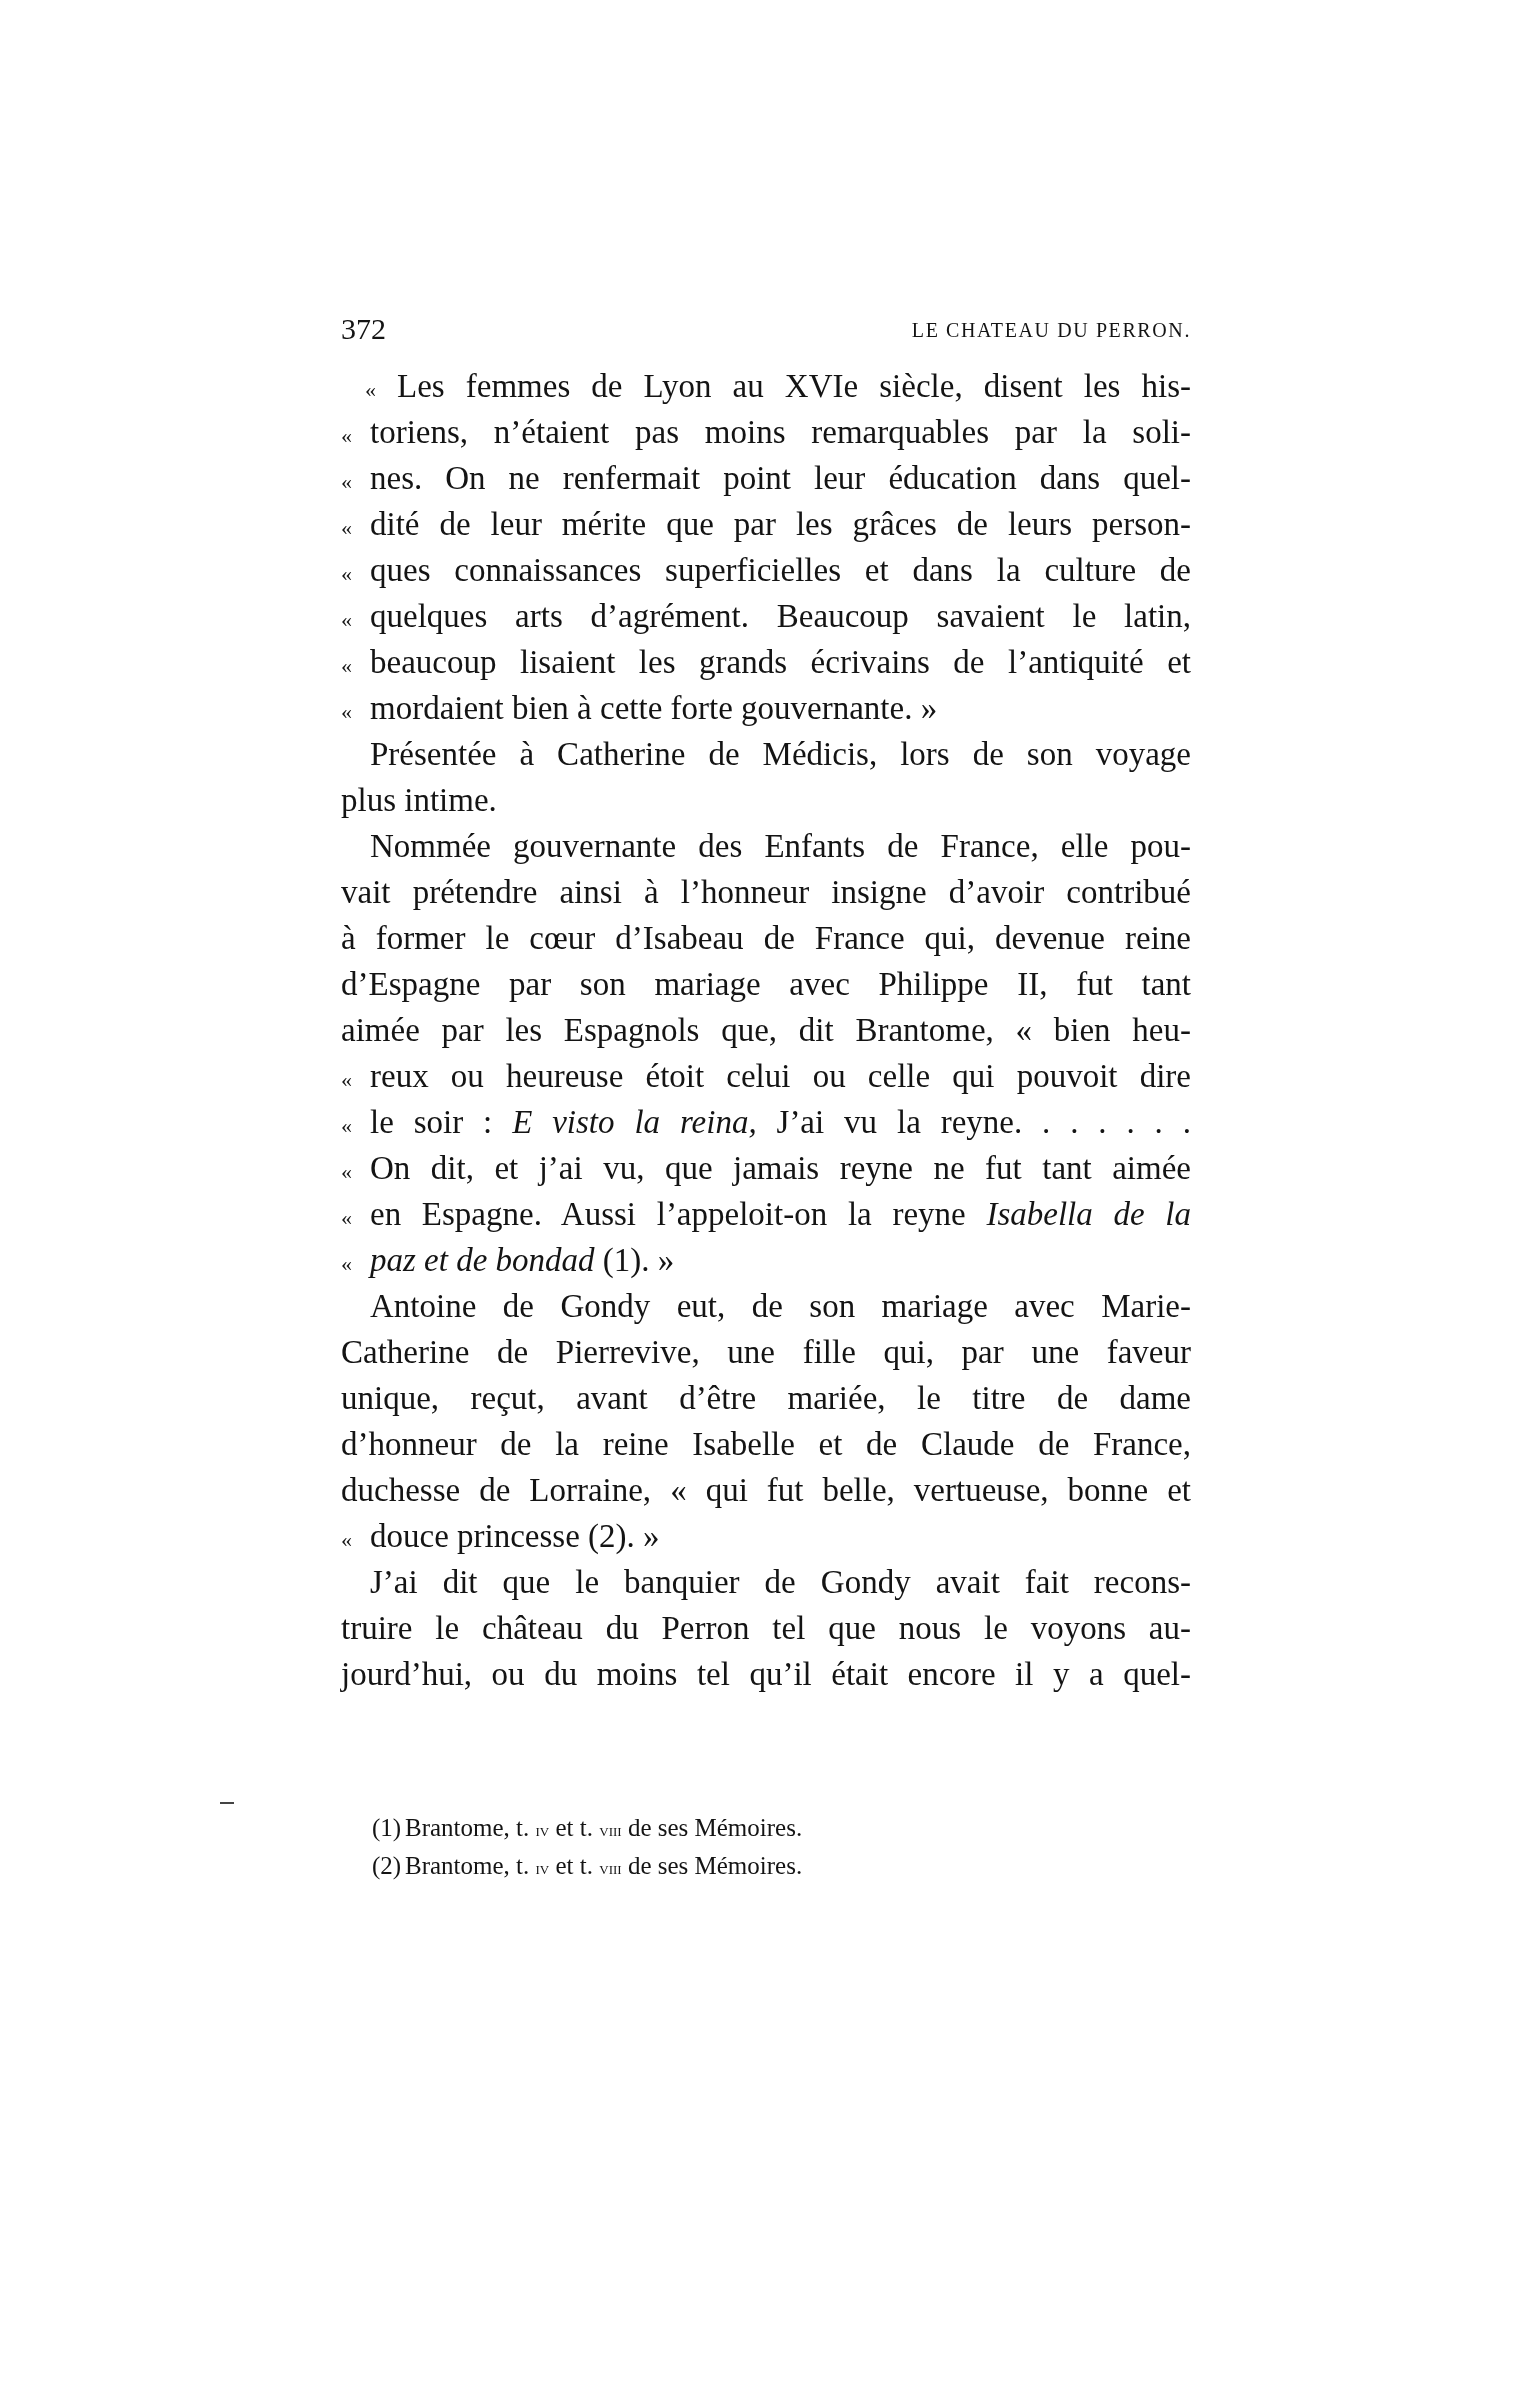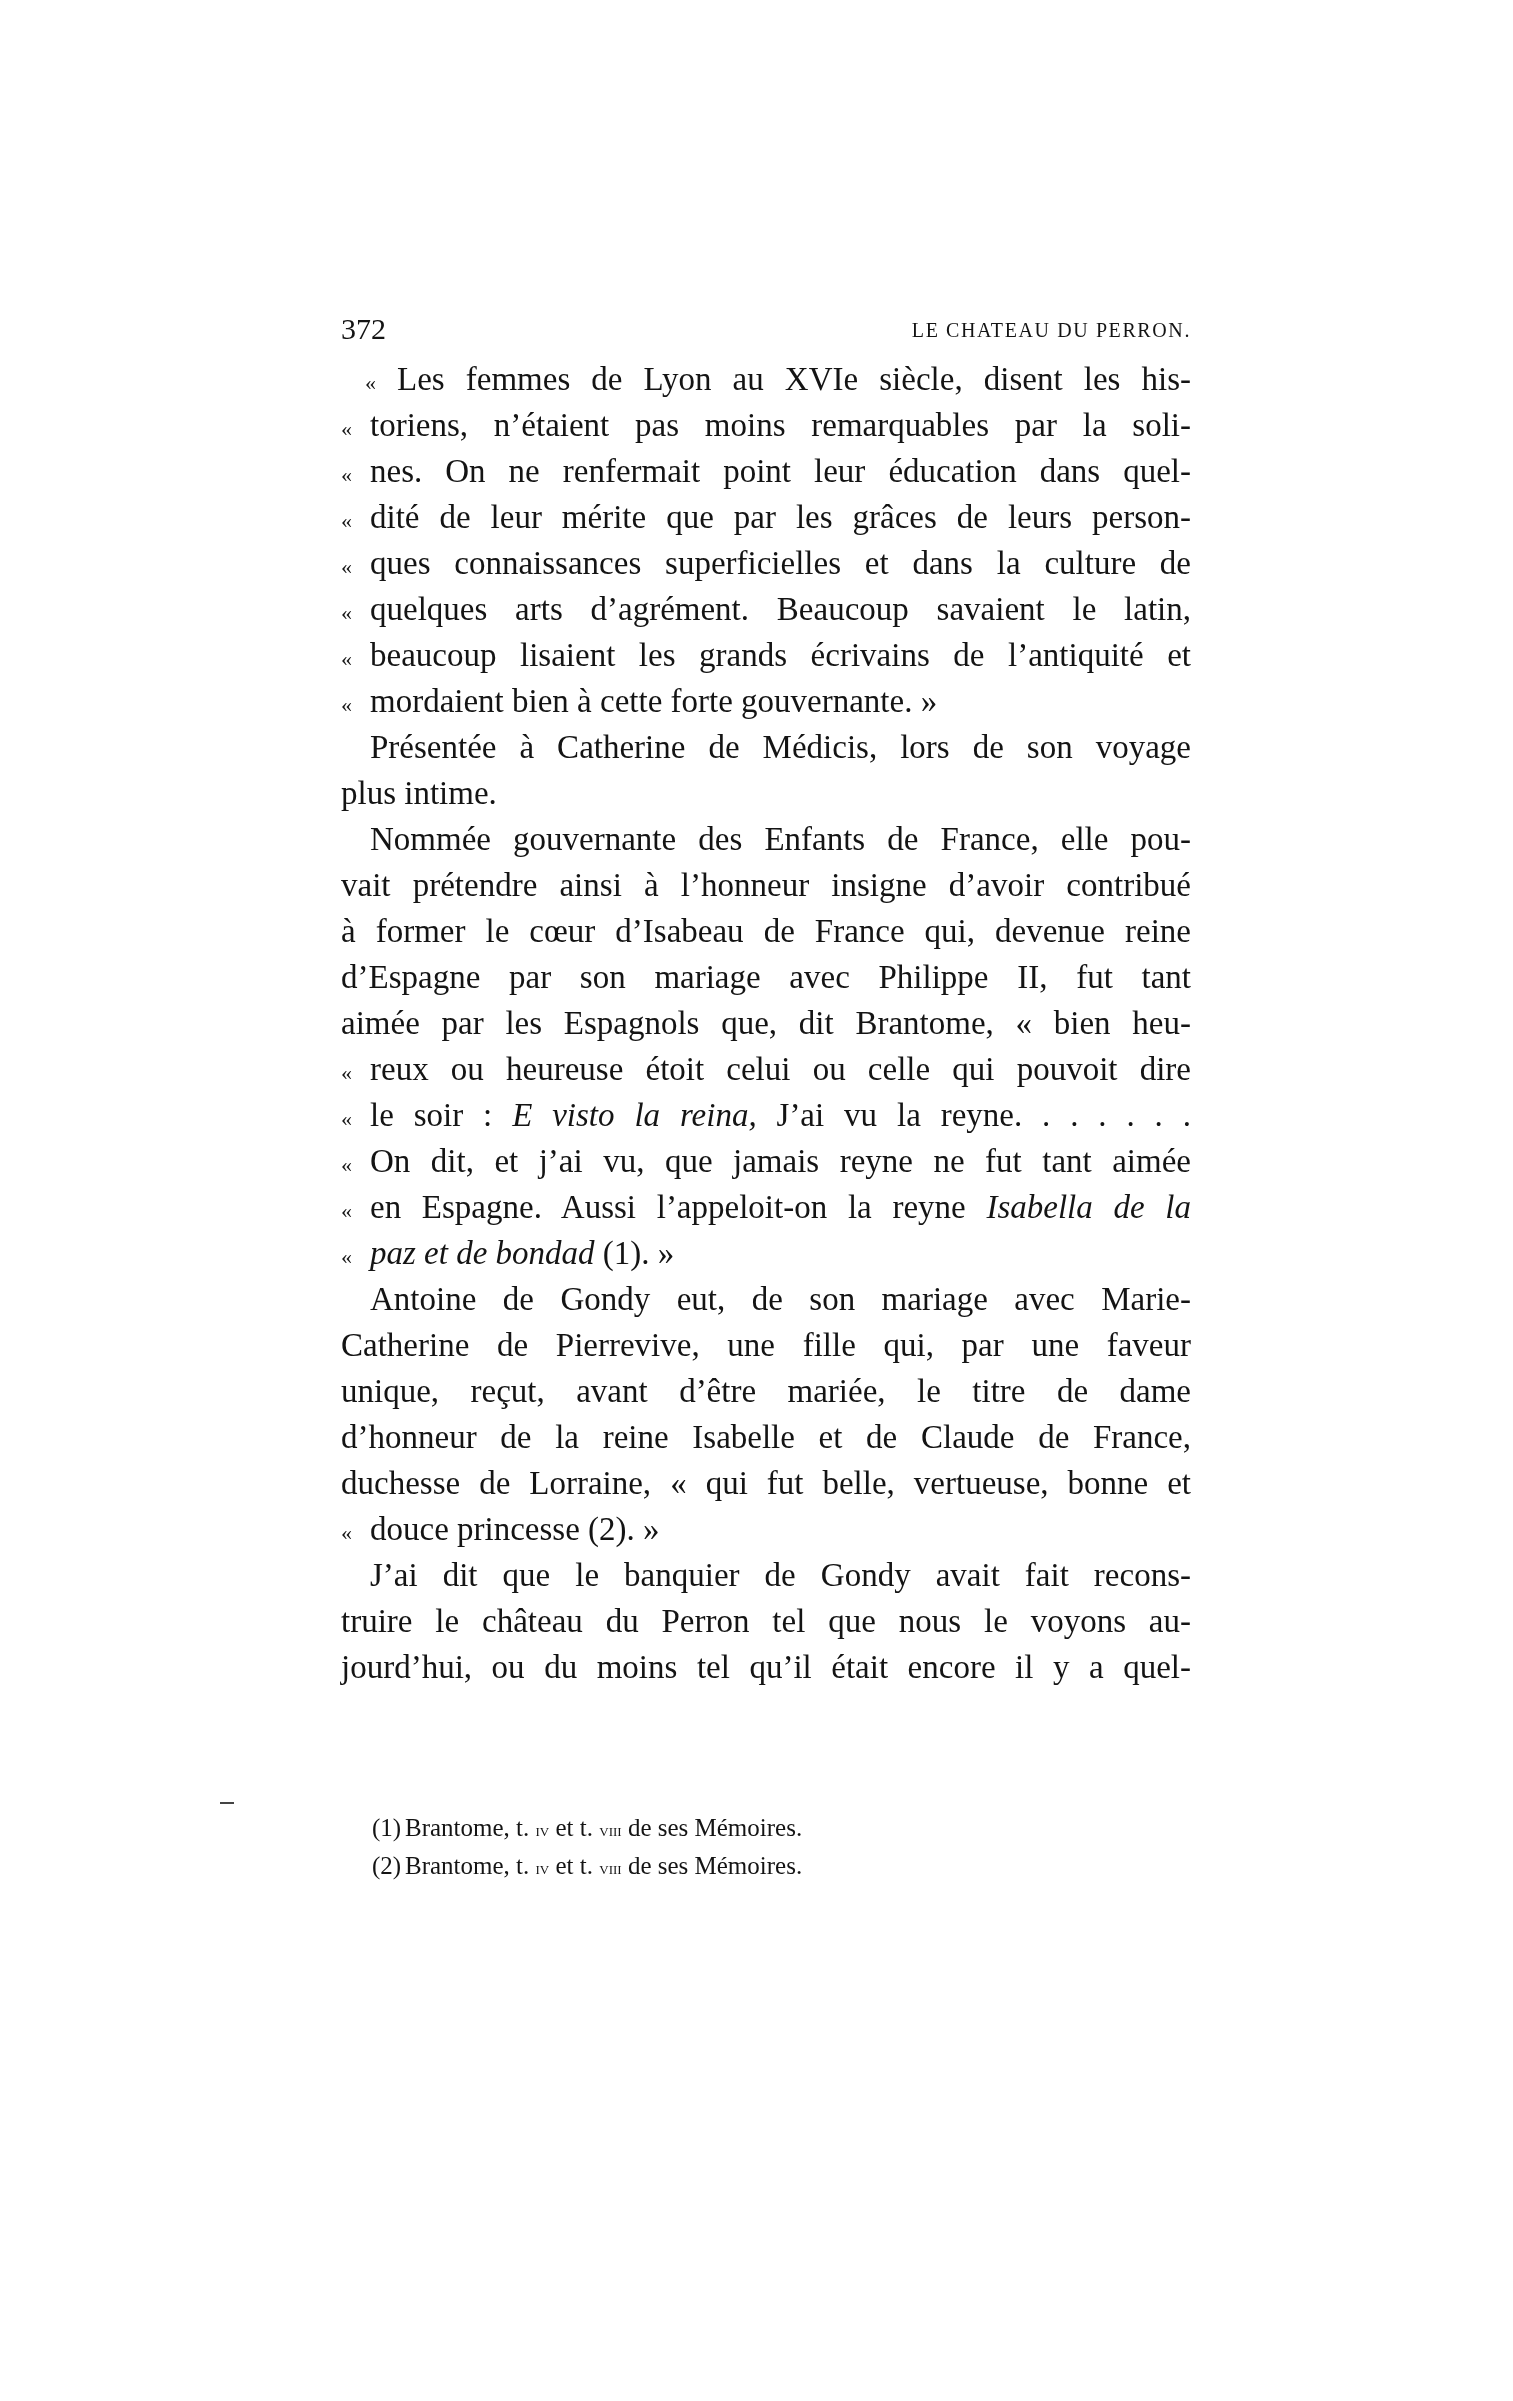--- a/index.html
+++ b/index.html
@@ -4,21 +4,21 @@
 <style>
   html, body { margin:0; padding:0; background:#ffffff; }
   body { width:1514px; height:2401px; position:relative; overflow:hidden;
          font-family:"Liberation Serif","DejaVu Serif",serif; color:#141414; }
   .page { position:absolute; left:0; top:0; width:1252px; height:2401px; }
   .running-head { position:absolute; left:341px; top:313px; width:850px; height:32px; }
   .page-number { position:absolute; left:0; top:0; font-size:30px; line-height:32px; }
   .head-title { position:absolute; left:0; right:0; top:3.2px; text-align:right;
                 font-size:20px; letter-spacing:1.6px; line-height:29px; font-variant:small-caps; }
   .body-text { position:absolute; left:341px; top:354px; width:850px; }
-  .line { height:46px; line-height:50px; font-size:33px; white-space:nowrap;
+  .line { height:46px; line-height:64px; font-size:33px; white-space:nowrap;
           text-align:justify; text-align-last:justify; overflow:visible; }
   .line.last { text-align-last:left; }
   .line.indent { padding-left:29px; }
   .q { display:inline-block; width:29px; font-size:22px; vertical-align:baseline; text-align:left; }
   .it { font-style:italic; }
   .footnotes { position:absolute; left:372px; top:1810px; width:718px; }
   .fn { font-size:25px; line-height:36px; white-space:nowrap; }
   .fn-num { display:inline-block; width:33px; }
   .sc { font-variant:small-caps; font-size:19px; }
   .margin-mark { position:absolute; left:220px; top:1802px; width:14.4px; height:1.6px; background:#444; }

